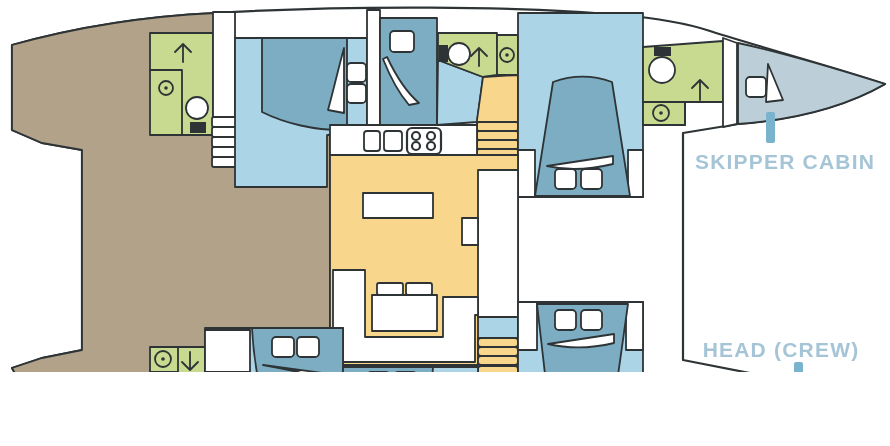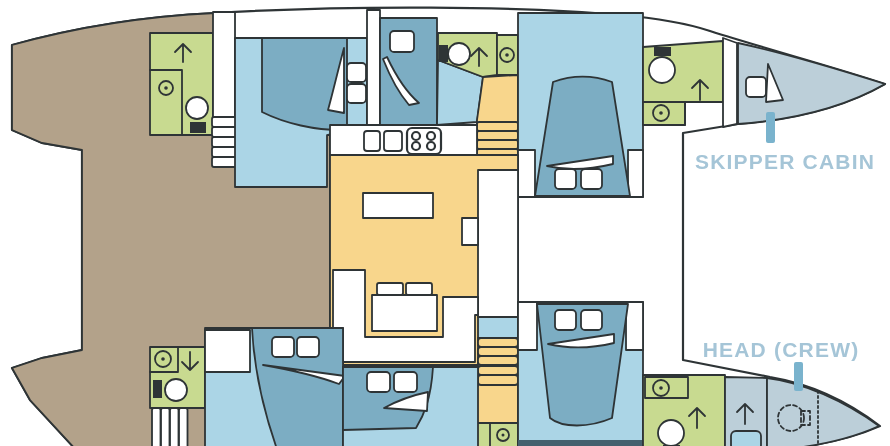--- a/index.html
+++ b/index.html
@@ -1,21 +1,21 @@
 <!DOCTYPE html>
 <html style="--outline: #2e3436; --deck: #b3a28a; --salon: #f8d68c; --floor: #abd5e6; --bed: #7cadc3; --bow: #bccfd9; --wet: #c8da90; --strip: #44606e; --label: #a5c5d7; --tick: #7ab3cd; --white: #ffffff;"><head>
 <meta charset="utf-8">
 <style>
   :root{
     --outline:#2e3436; --deck:#b3a28a; --salon:#f8d68c; --floor:#abd5e6;
     --bed:#7cadc3; --bow:#bccfd9; --wet:#c8da90; --strip:#44606e;
     --label:#a5c5d7; --tick:#7ab3cd; --white:#ffffff;
   }
   html,body{margin:0;padding:0;background:#fff;}
-  .stage{position:relative;width:890px;height:446px;background:#fff;overflow:hidden;
+  .stage{position:relative;width:890px;height:372px;background:#fff;overflow:hidden;
          font-family:"Liberation Sans",sans-serif;}
   svg{display:block;}
   .s{stroke:var(--outline);stroke-width:1.8;stroke-linejoin:round;stroke-linecap:round;}
   .s2{stroke:var(--outline);stroke-width:2.2;stroke-linejoin:round;}
   .nf{fill:none;}
   .f-white{fill:var(--white);}
   .f-deck{fill:var(--deck);}
   .f-salon{fill:var(--salon);}
   .f-floor{fill:var(--floor);}
   .f-bed{fill:var(--bed);}

